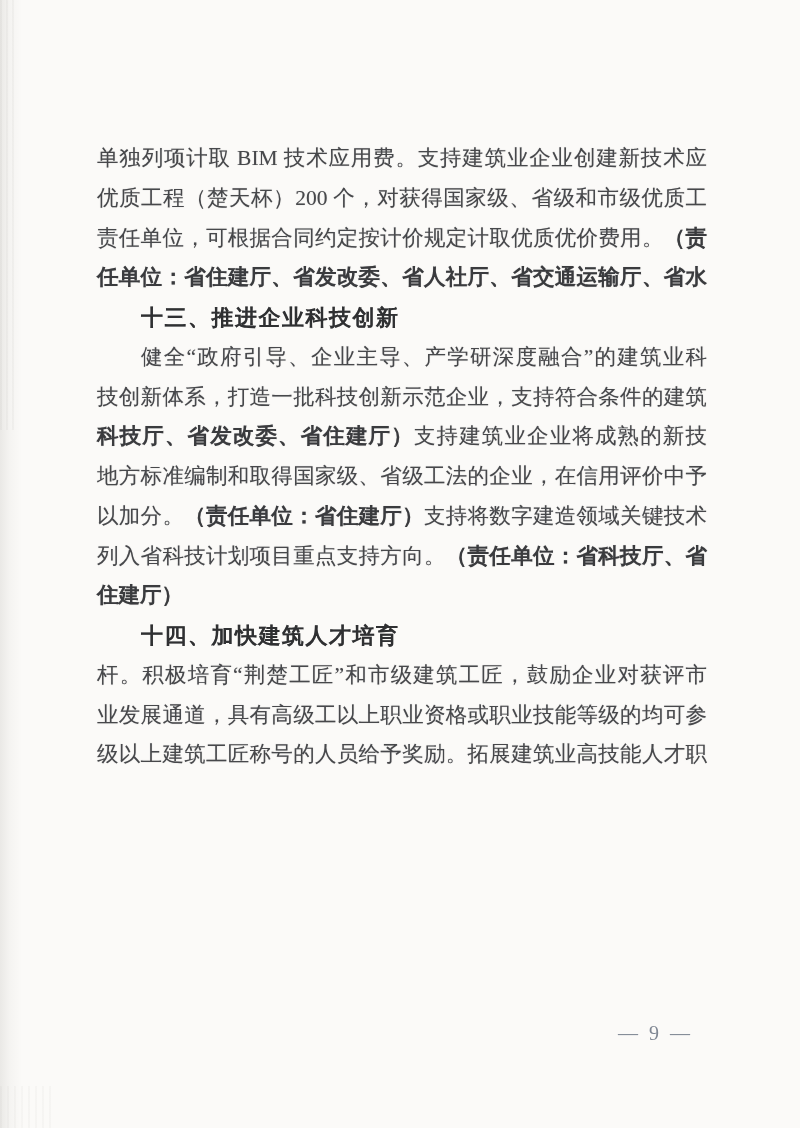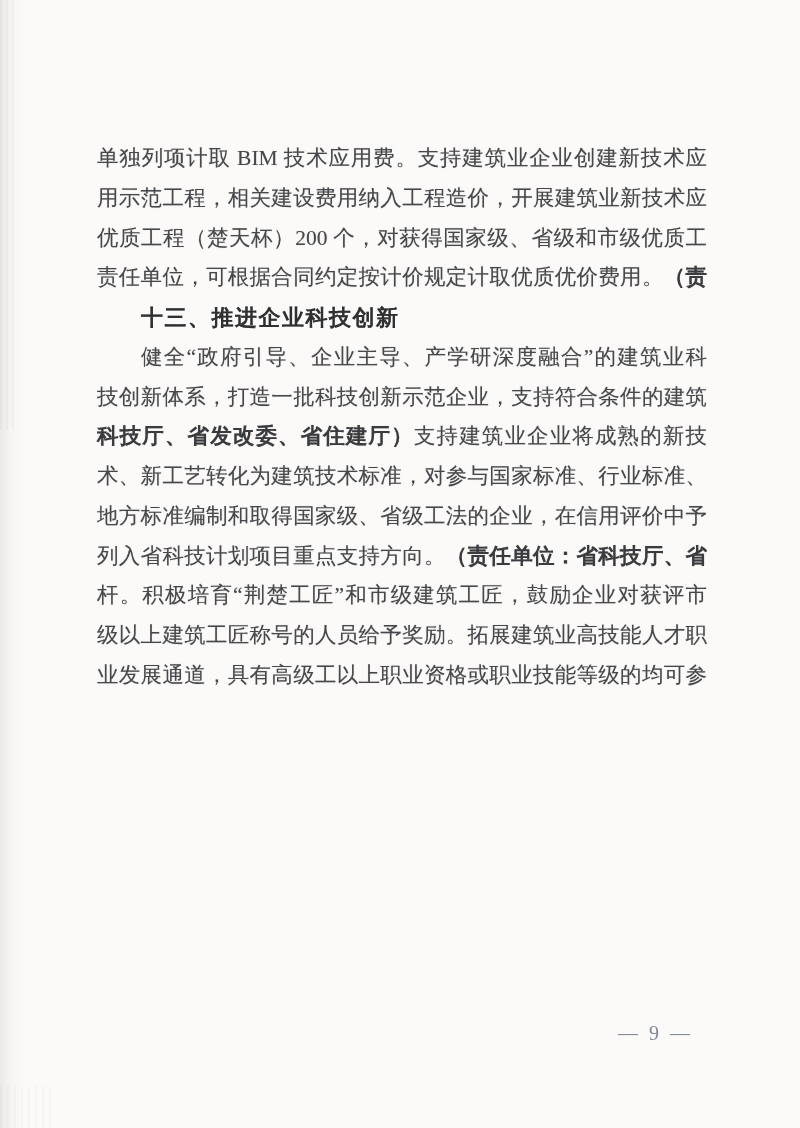--- a/index.html
+++ b/index.html
@@ -93,29 +93,31 @@
 </head>
 <body>
 
 <div class="page" style="--bg: #fbfaf8; --text: #47484b; --emph: #3a3b3e; --heading: #2f3032; --pagenum: #7f8793;">
   <div class="scan-shadow-left"></div>
   <div class="scan-streaks-top-left"></div>
   <div class="scan-streaks-bottom-left"></div>
 
   <div class="doc-body">
       <div class="line body fill"><span class="seg">单独列项计取 BIM 技术应用费。支持建筑业企业创建新技术应</span></div>
-      <div class="line body fill"><span class="seg">用示范工程，相关建设费用纳入工程造价，开展建筑业新技术应</span></div>
       <div class="line body fill"><span class="seg">优质工程（楚天杯）200 个，对获得国家级、省级和市级优质工</span></div>
       <div class="line body fill"><span class="seg">责任单位，可根据合同约定按计价规定计取优质优价费用。</span><span class="seg emph">（责</span></div>
+      <div class="line body fill"><span class="seg emph">任单位：省住建厅、省发改委、省人社厅、省交通运输厅、省水</span></div>
       <div class="line heading indent"><span class="seg">十三、推进企业科技创新</span></div>
       <div class="line body fill indent"><span class="seg">健全“政府引导、企业主导、产学研深度融合”的建筑业科</span></div>
       <div class="line body fill"><span class="seg">技创新体系，打造一批科技创新示范企业，支持符合条件的建筑</span></div>
       <div class="line body fill"><span class="seg emph">科技厅、省发改委、省住建厅）</span><span class="seg">支持建筑业企业将成熟的新技</span></div>
-      <div class="line body fill"><span class="seg">术、新工艺转化为建筑技术标准，对参与国家标准、行业标准、</span></div>
       <div class="line body fill"><span class="seg">地方标准编制和取得国家级、省级工法的企业，在信用评价中予</span></div>
+      <div class="line body fill"><span class="seg">以加分。</span><span class="seg emph">（责任单位：省住建厅）</span><span class="seg">支持将数字建造领域关键技术</span></div>
       <div class="line body fill"><span class="seg">列入省科技计划项目重点支持方向。</span><span class="seg emph">（责任单位：省科技厅、省</span></div>
+      <div class="line body"><span class="seg emph">住建厅）</span></div>
+      <div class="line heading indent"><span class="seg">十四、加快建筑人才培育</span></div>
       <div class="line body fill"><span class="seg">杆。积极培育“荆楚工匠”和市级建筑工匠，鼓励企业对获评市</span></div>
+      <div class="line body fill"><span class="seg">业发展通道，具有高级工以上职业资格或职业技能等级的均可参</span></div>
       <div class="line body fill"><span class="seg">级以上建筑工匠称号的人员给予奖励。拓展建筑业高技能人才职</span></div>
-      <div class="line body fill"><span class="seg">业发展通道，具有高级工以上职业资格或职业技能等级的均可参</span></div>
     </div>
 
   <div class="page-number">— 9 —</div>
 </div>
 
 </body></html>

